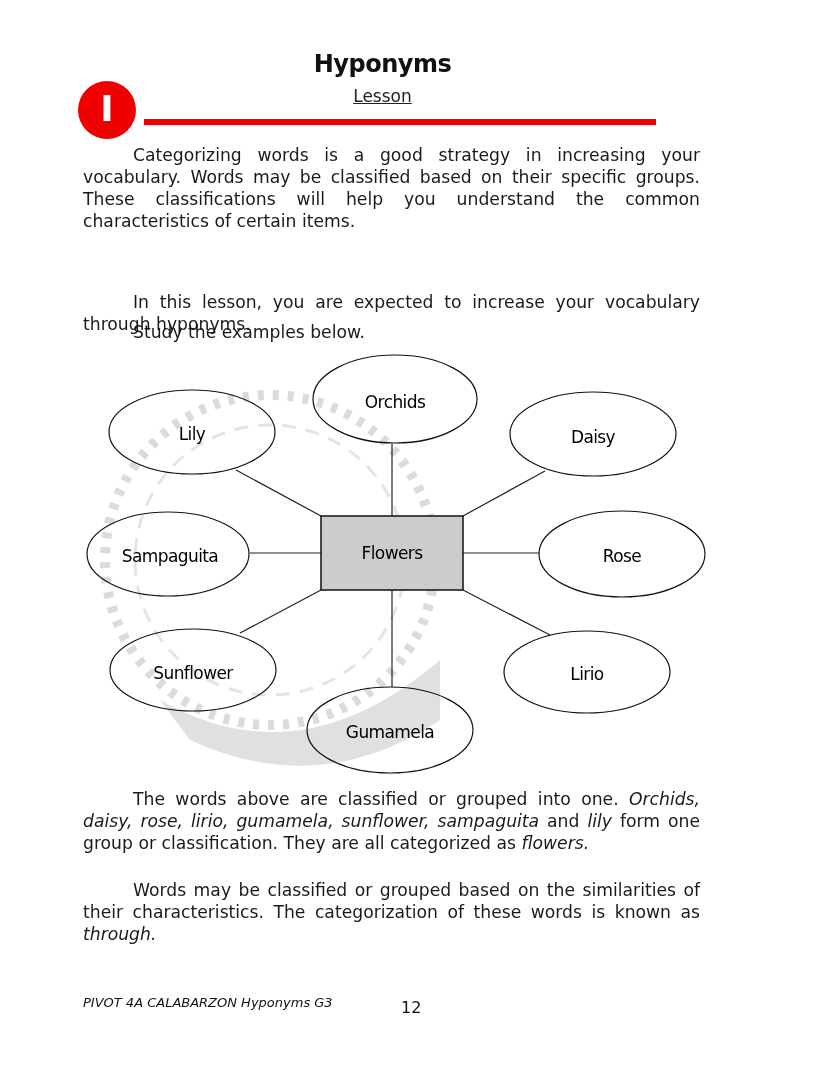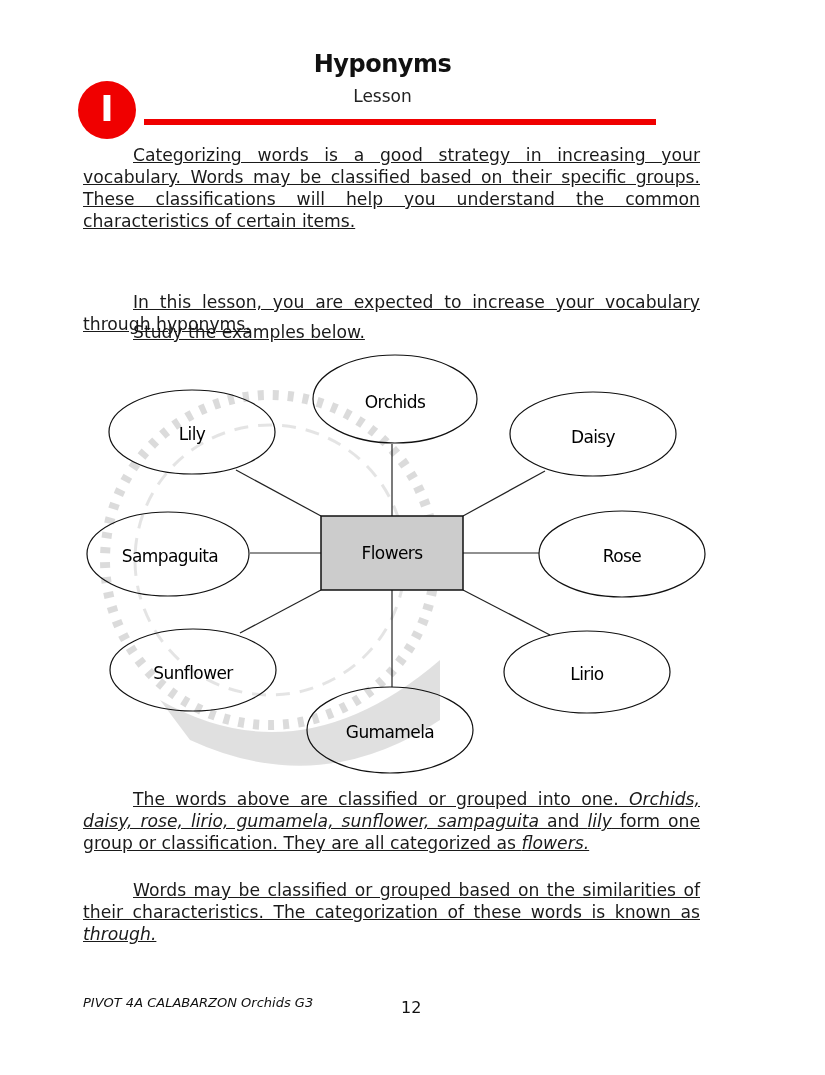--- a/index.html
+++ b/index.html
@@ -1,27 +1,27 @@
 <!DOCTYPE html>
 <html><head>
 <meta charset="utf-8">
 <style>
   html, body { margin: 0; padding: 0; background: #ffffff; }
   body { width: 825px; height: 1075px; position: relative; overflow: hidden;
          font-family: "DejaVu Sans", sans-serif; color: #111; }
   .title { position: absolute; left: 0; width: 765px; top: 50px; text-align: center;
            font-size: 24px; font-weight: bold; letter-spacing: -0.5px; }
   .subtitle { position: absolute; left: 0; width: 765px; top: 86px; text-align: center;
-              font-size: 17px; color: #222; }
+              font-size: 17px; color: #222; text-decoration: underline; }
   .badge { position: absolute; left: 78px; top: 81px; width: 58px; height: 58px;
            border-radius: 50%; background: #f00000; color: #fff; font-size: 36px;
            font-weight: bold; text-align: center; line-height: 56px; }
   .rule { position: absolute; left: 144px; top: 119px; width: 512px; height: 6px; background: #f00000; }
   .para { position: absolute; left: 83px; width: 617px; font-size: 17.2px; line-height: 22px;
-          text-align: justify; color: #1a1a1a; text-decoration: underline; }
+          text-align: justify; color: #1a1a1a; }
   .para .indent { display: inline-block; width: 50px; }
   .p1 { top: 144px; }
   .p2 { top: 255px; margin-top: 36px; }
   .p3 { top: 321px; }
   .p4 { top: 788px; }
   .p5 { top: 879px; }
   em { font-style: italic; }
   .diagram { position: absolute; left: 0; top: 0; }
   .footer-left { position: absolute; left: 83px; top: 995px; font-size: 13px; font-style: italic; color: #111; }
   .page-num { position: absolute; left: 401px; top: 998px; font-size: 16px; color: #111; }
@@ -92,14 +92,14 @@
   <g id="center-node">
     <rect x="321" y="516" width="142" height="74" fill="#cccccc" stroke="#111" stroke-width="1.5"></rect>
     <text x="392" y="559" text-anchor="middle">Flowers</text>
   </g>
 </svg>
 
 <div class="para p4"><span class="indent"></span><span>The words above are classified or grouped into one. </span><em>Orchids, daisy, rose, lirio, gumamela, sunflower, sampaguita</em><span> and </span><em>lily</em><span> form one group or classification. They are all categorized as </span><em>flowers.</em></div>
 
 <div class="para p5"><span class="indent"></span><span>Words may be classified or grouped based on the similarities of their characteristics. The categorization of these words is known as </span><em>through.</em></div>
 
-<div class="footer-left">PIVOT 4A CALABARZON Orchids G3</div>
+<div class="footer-left">PIVOT 4A CALABARZON Hyponyms G3</div>
 <div class="page-num">12</div>
 
 </body></html>

